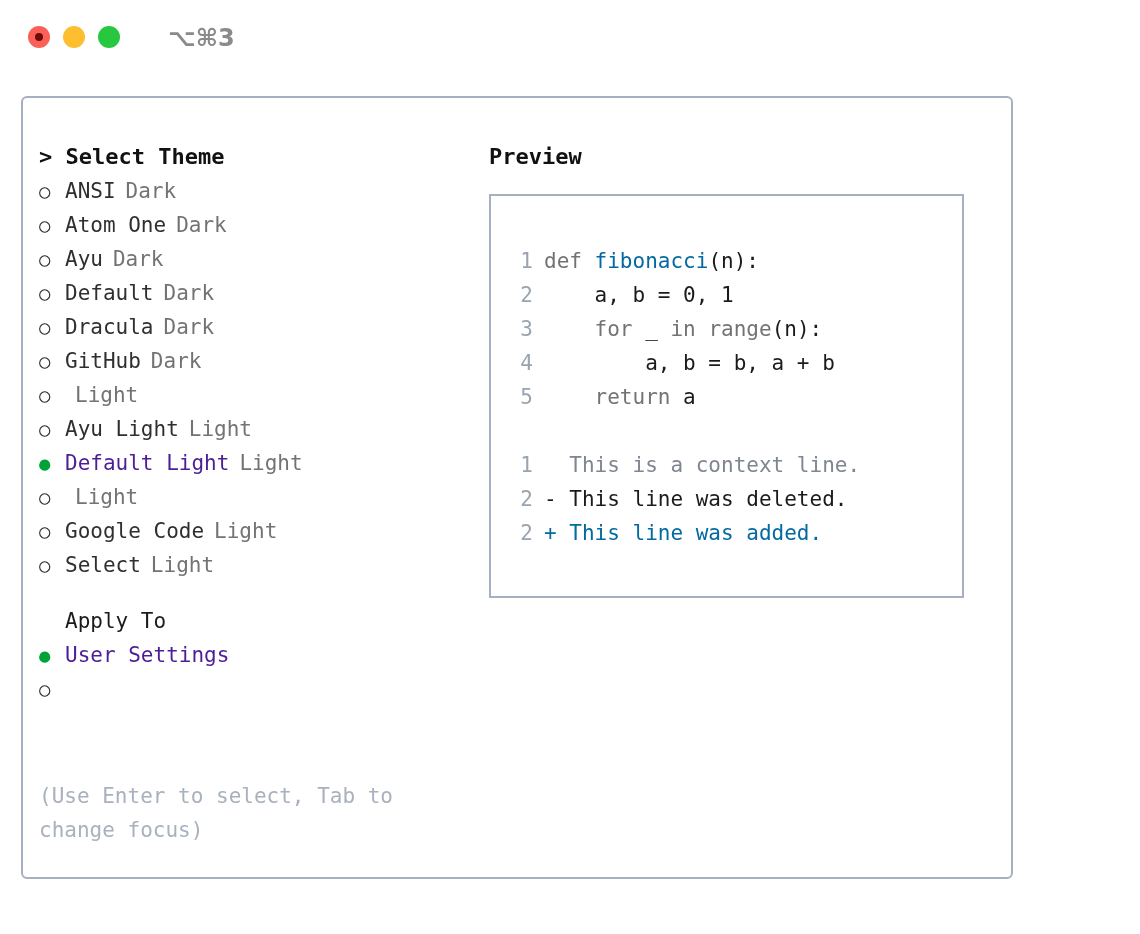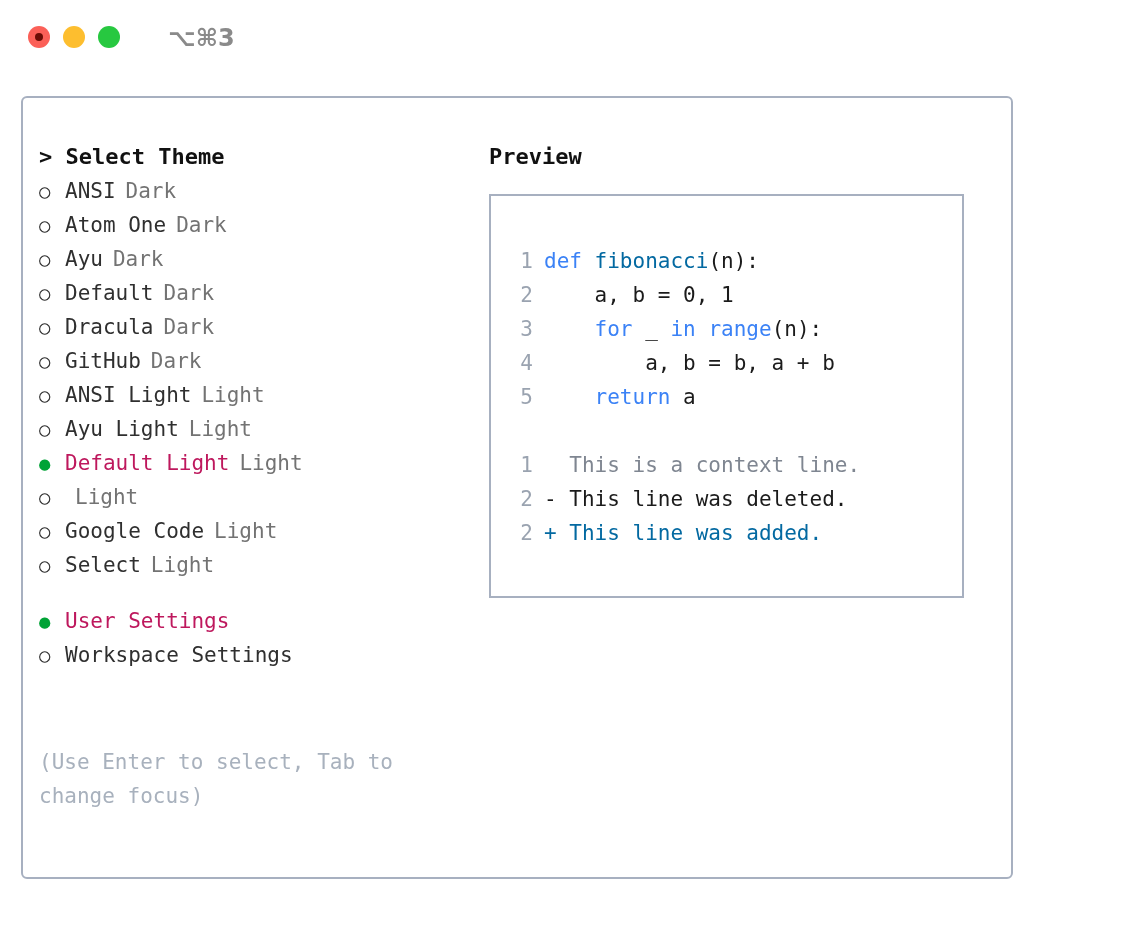--- a/index.html
+++ b/index.html
@@ -118,21 +118,21 @@
     display: inline-block;
     width: 26px;
     flex: 0 0 26px;
     color: #2f2f2f;
     font-size: 19px;
   }
   .opt-row.selected .opt-marker { color: #00a336; }
   .opt-label {
     color: #2f2f2f;
   }
-  .opt-row.selected .opt-label { color: #be185d; }
+  .opt-row.selected .opt-label { color: #4c1d95; }
   .opt-tag {
     color: #737373;
     margin-left: 10px;
   }
 
   .group-title {
     font-size: 21px;
     color: #1b1b1b;
     line-height: 34px;
     padding-left: 26px;
@@ -194,21 +194,21 @@
   .ln {
     display: inline-block;
     width: 28px;
     flex: 0 0 28px;
     text-align: right;
     color: #9aa3b0;
     margin-right: 11px;
   }
   .code-txt { color: #1b1b1b; }
 
-  .tok-kw   { color: #3b82f6; }
+  .tok-kw   { color: #737373; }
   .tok-fn   { color: #0369a1; }
   .tok-plain{ color: #1b1b1b; }
 
   .diff-gap { height: 34px; }
   .diff-context .code-txt { color: #7f8691; }
   .diff-add     .code-txt { color: #0369a1; }
 </style>
 </head>
 <body>
 
@@ -229,34 +229,35 @@
 
       <div class="section-header">&gt; Select Theme</div>
 
       <ul class="opt-list" id="theme-list">
           <li class="opt-row"><span class="opt-marker">○</span><span class="opt-label">ANSI</span><span class="opt-tag">Dark</span></li>
           <li class="opt-row"><span class="opt-marker">○</span><span class="opt-label">Atom One</span><span class="opt-tag">Dark</span></li>
           <li class="opt-row"><span class="opt-marker">○</span><span class="opt-label">Ayu</span><span class="opt-tag">Dark</span></li>
           <li class="opt-row"><span class="opt-marker">○</span><span class="opt-label">Default</span><span class="opt-tag">Dark</span></li>
           <li class="opt-row"><span class="opt-marker">○</span><span class="opt-label">Dracula</span><span class="opt-tag">Dark</span></li>
           <li class="opt-row"><span class="opt-marker">○</span><span class="opt-label">GitHub</span><span class="opt-tag">Dark</span></li>
-          <li class="opt-row"><span class="opt-marker">○</span><span class="opt-label">ANSI Light</span><span class="opt-tag">Light</span></li>
+          <li class="opt-row"><span class="opt-marker">○</span><span class="opt-tag">Light</span></li>
           <li class="opt-row"><span class="opt-marker">○</span><span class="opt-label">Ayu Light</span><span class="opt-tag">Light</span></li>
           <li class="opt-row selected"><span class="opt-marker">●</span><span class="opt-label">Default Light</span><span class="opt-tag">Light</span></li>
           <li class="opt-row"><span class="opt-marker">○</span><span class="opt-tag">Light</span></li>
           <li class="opt-row"><span class="opt-marker">○</span><span class="opt-label">Google Code</span><span class="opt-tag">Light</span></li>
           <li class="opt-row"><span class="opt-marker">○</span><span class="opt-label">Select</span><span class="opt-tag">Light</span></li>
         </ul>
 
       <div class="spacer-sm"></div>
 
+      <div class="group-title">Apply To</div>
 
       <ul class="opt-list" id="apply-list">
           <li class="opt-row selected"><span class="opt-marker">●</span><span class="opt-label">User Settings</span></li>
-          <li class="opt-row"><span class="opt-marker">○</span><span class="opt-label">Workspace Settings</span></li>
+          <li class="opt-row"><span class="opt-marker">○</span></li>
         </ul>
 
       <div class="spacer-md"></div>
 
       <div id="hint">(Use Enter to select, Tab to change focus)</div>
     </div>
 
     <div id="right-col">
       <div id="preview-title">Preview</div>
 

